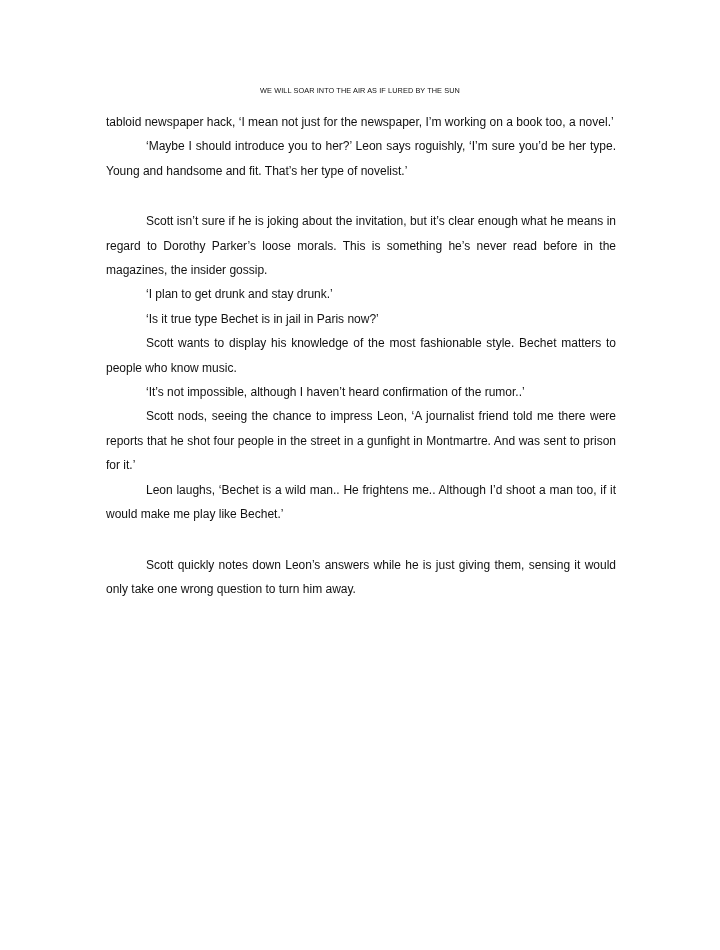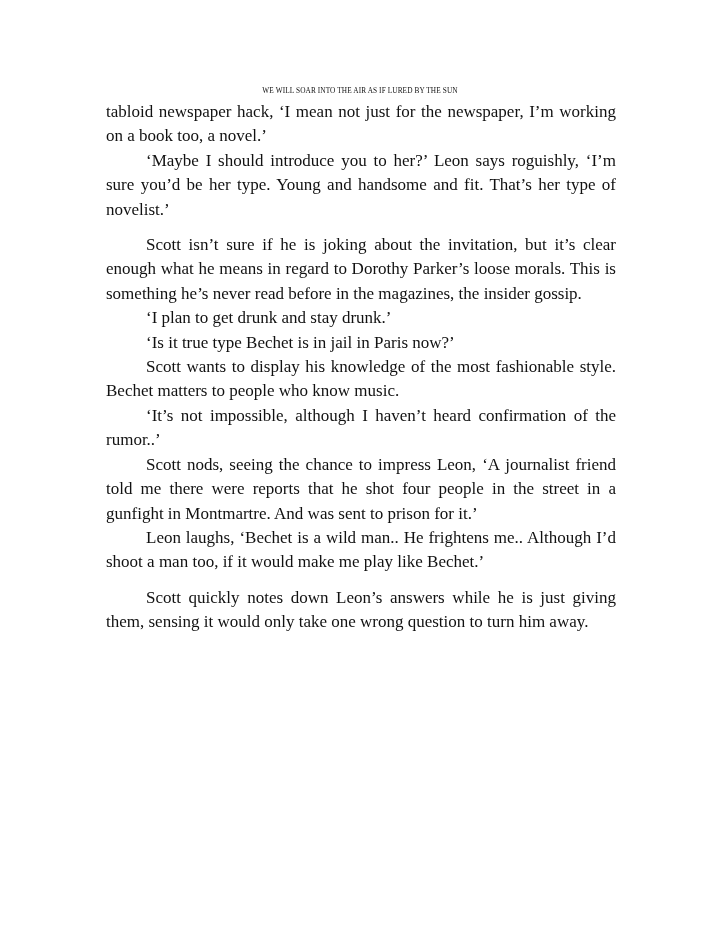--- a/index.html
+++ b/index.html
@@ -1,32 +1,32 @@
 <!DOCTYPE html>
 <html><head>
 <meta charset="utf-8">
 <style>
   html, body { margin: 0; padding: 0; background: #ffffff; }
   body { width: 720px; height: 950px; position: relative; overflow: hidden; }
   .page {
     position: absolute; left: 0; top: 0; width: 720px; height: 950px; background: #fff;
     color: #111;
-    font-family: Liberation Serif, serif;
+    font-family: Liberation Sans, sans-serif;
   }
   .running-header {
     position: absolute; top: 86px; left: 0; width: 720px; text-align: center;
     font-size: 7.3px; letter-spacing: 0.1px; color: #111;
   }
   .body-text {
-    position: absolute; left: 106px; top: 100px; width: 510px;
-    font-size: 17px; line-height: 24.4px;
+    position: absolute; left: 106px; top: 110px; width: 510px;
+    font-size: 12px; line-height: 24.4px;
   }
   .body-text p { margin: 0; text-align: justify; text-align-last: left; }
   .body-text p.indent { text-indent: 40px; }
-  .body-text p.gap { margin-top: 11px; }
+  .body-text p.gap { margin-top: 26px; }
 </style>
 </head>
 <body>
 
 <div class="page">
   <div class="running-header">WE  WILL SOAR INTO THE  AIR AS IF LURED BY THE SUN</div>
 
   <div class="body-text">
     <p>tabloid newspaper hack, ‘I mean not just for the newspaper, I’m working on a book too, a novel.’</p>
     <p class="indent">‘Maybe I should introduce you to her?’ Leon says roguishly, ‘I’m sure you’d be her type. Young and handsome and fit. That’s her type of novelist.’</p>

